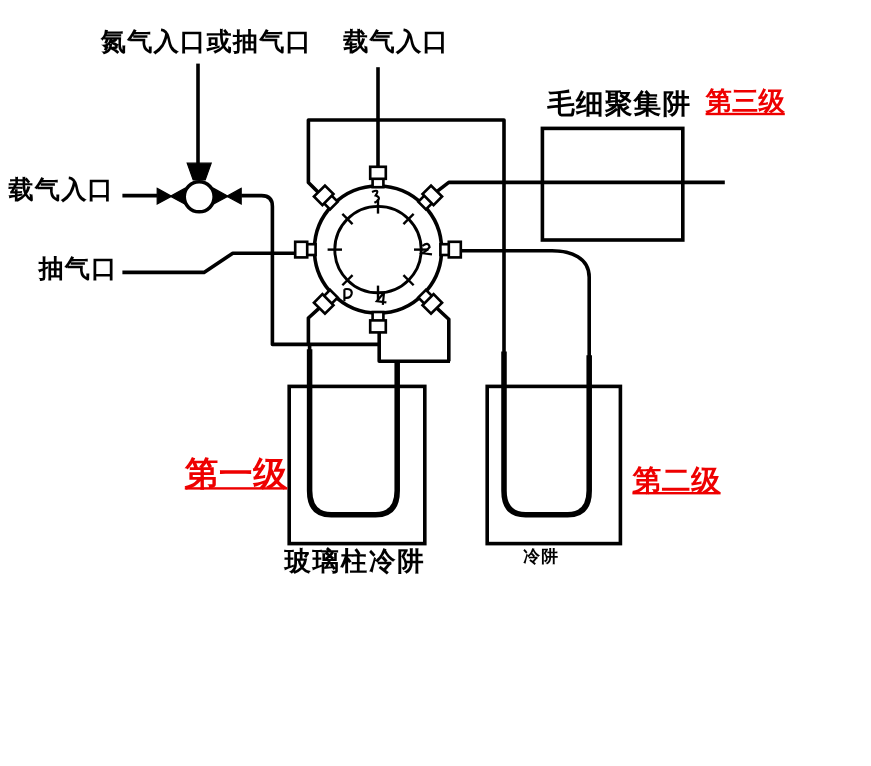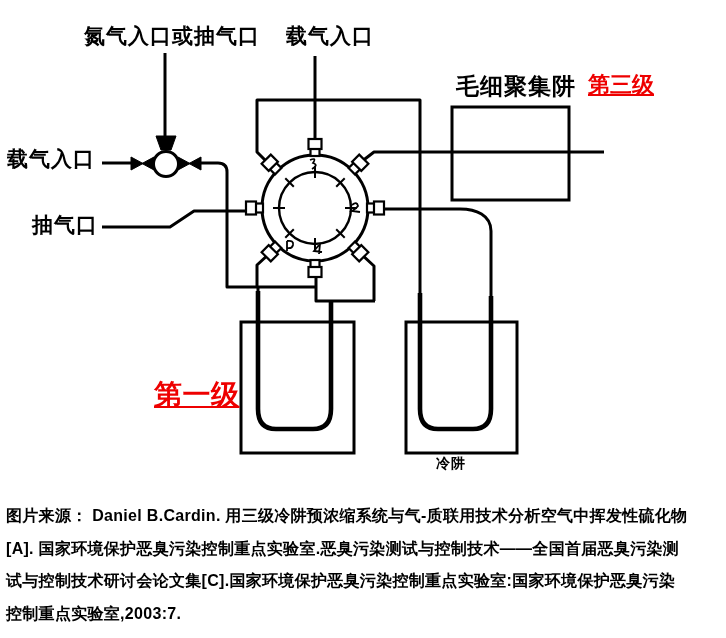--- a/index.html
+++ b/index.html
@@ -110,22 +110,18 @@
     </g>
   </svg>
 
   <div class="lbl" style="left:84px;top:24px;font-size:21px;letter-spacing:1px;">氮气入口或抽气口</div>
   <div class="lbl" style="left:286px;top:24px;font-size:21px;letter-spacing:1px;">载气入口</div>
   <div class="lbl" style="left:7px;top:147px;font-size:21px;letter-spacing:1px;">载气入口</div>
   <div class="lbl" style="left:32px;top:213px;font-size:21px;letter-spacing:1px;text-align:center;">抽气口</div>
   <div class="lbl" style="left:456px;top:74px;font-size:23px;letter-spacing:1px;">毛细聚集阱</div>
   <div class="lbl red" style="left:588px;top:73px;font-size:22px;">第三级</div>
   <div class="lbl red" style="left:154px;top:380px;font-size:28px;letter-spacing:0.5px;">第一级</div>
+  <div class="lbl red" style="left:527px;top:388px;font-size:24px;letter-spacing:0.5px;">第二级</div>
+  <div class="lbl" style="left:237px;top:456px;font-size:22px;letter-spacing:1.5px;">玻璃柱冷阱</div>
   <div class="lbl" style="left:436px;top:456px;font-size:14px;letter-spacing:1px;">冷阱</div>
 
-  <div id="caption">
-    <div class="cap-line">图片来源： Daniel B.Cardin. 用三级冷阱预浓缩系统与气-质联用技术分析空气中挥发性硫化物</div>
-    <div class="cap-line">[A]. 国家环境保护恶臭污染控制重点实验室.恶臭污染测试与控制技术——全国首届恶臭污染测</div>
-    <div class="cap-line">试与控制技术研讨会论文集[C].国家环境保护恶臭污染控制重点实验室:国家环境保护恶臭污染</div>
-    <div class="cap-line">控制重点实验室,2003:7.</div>
-  </div>
 
 </div>
 
 </body></html>

